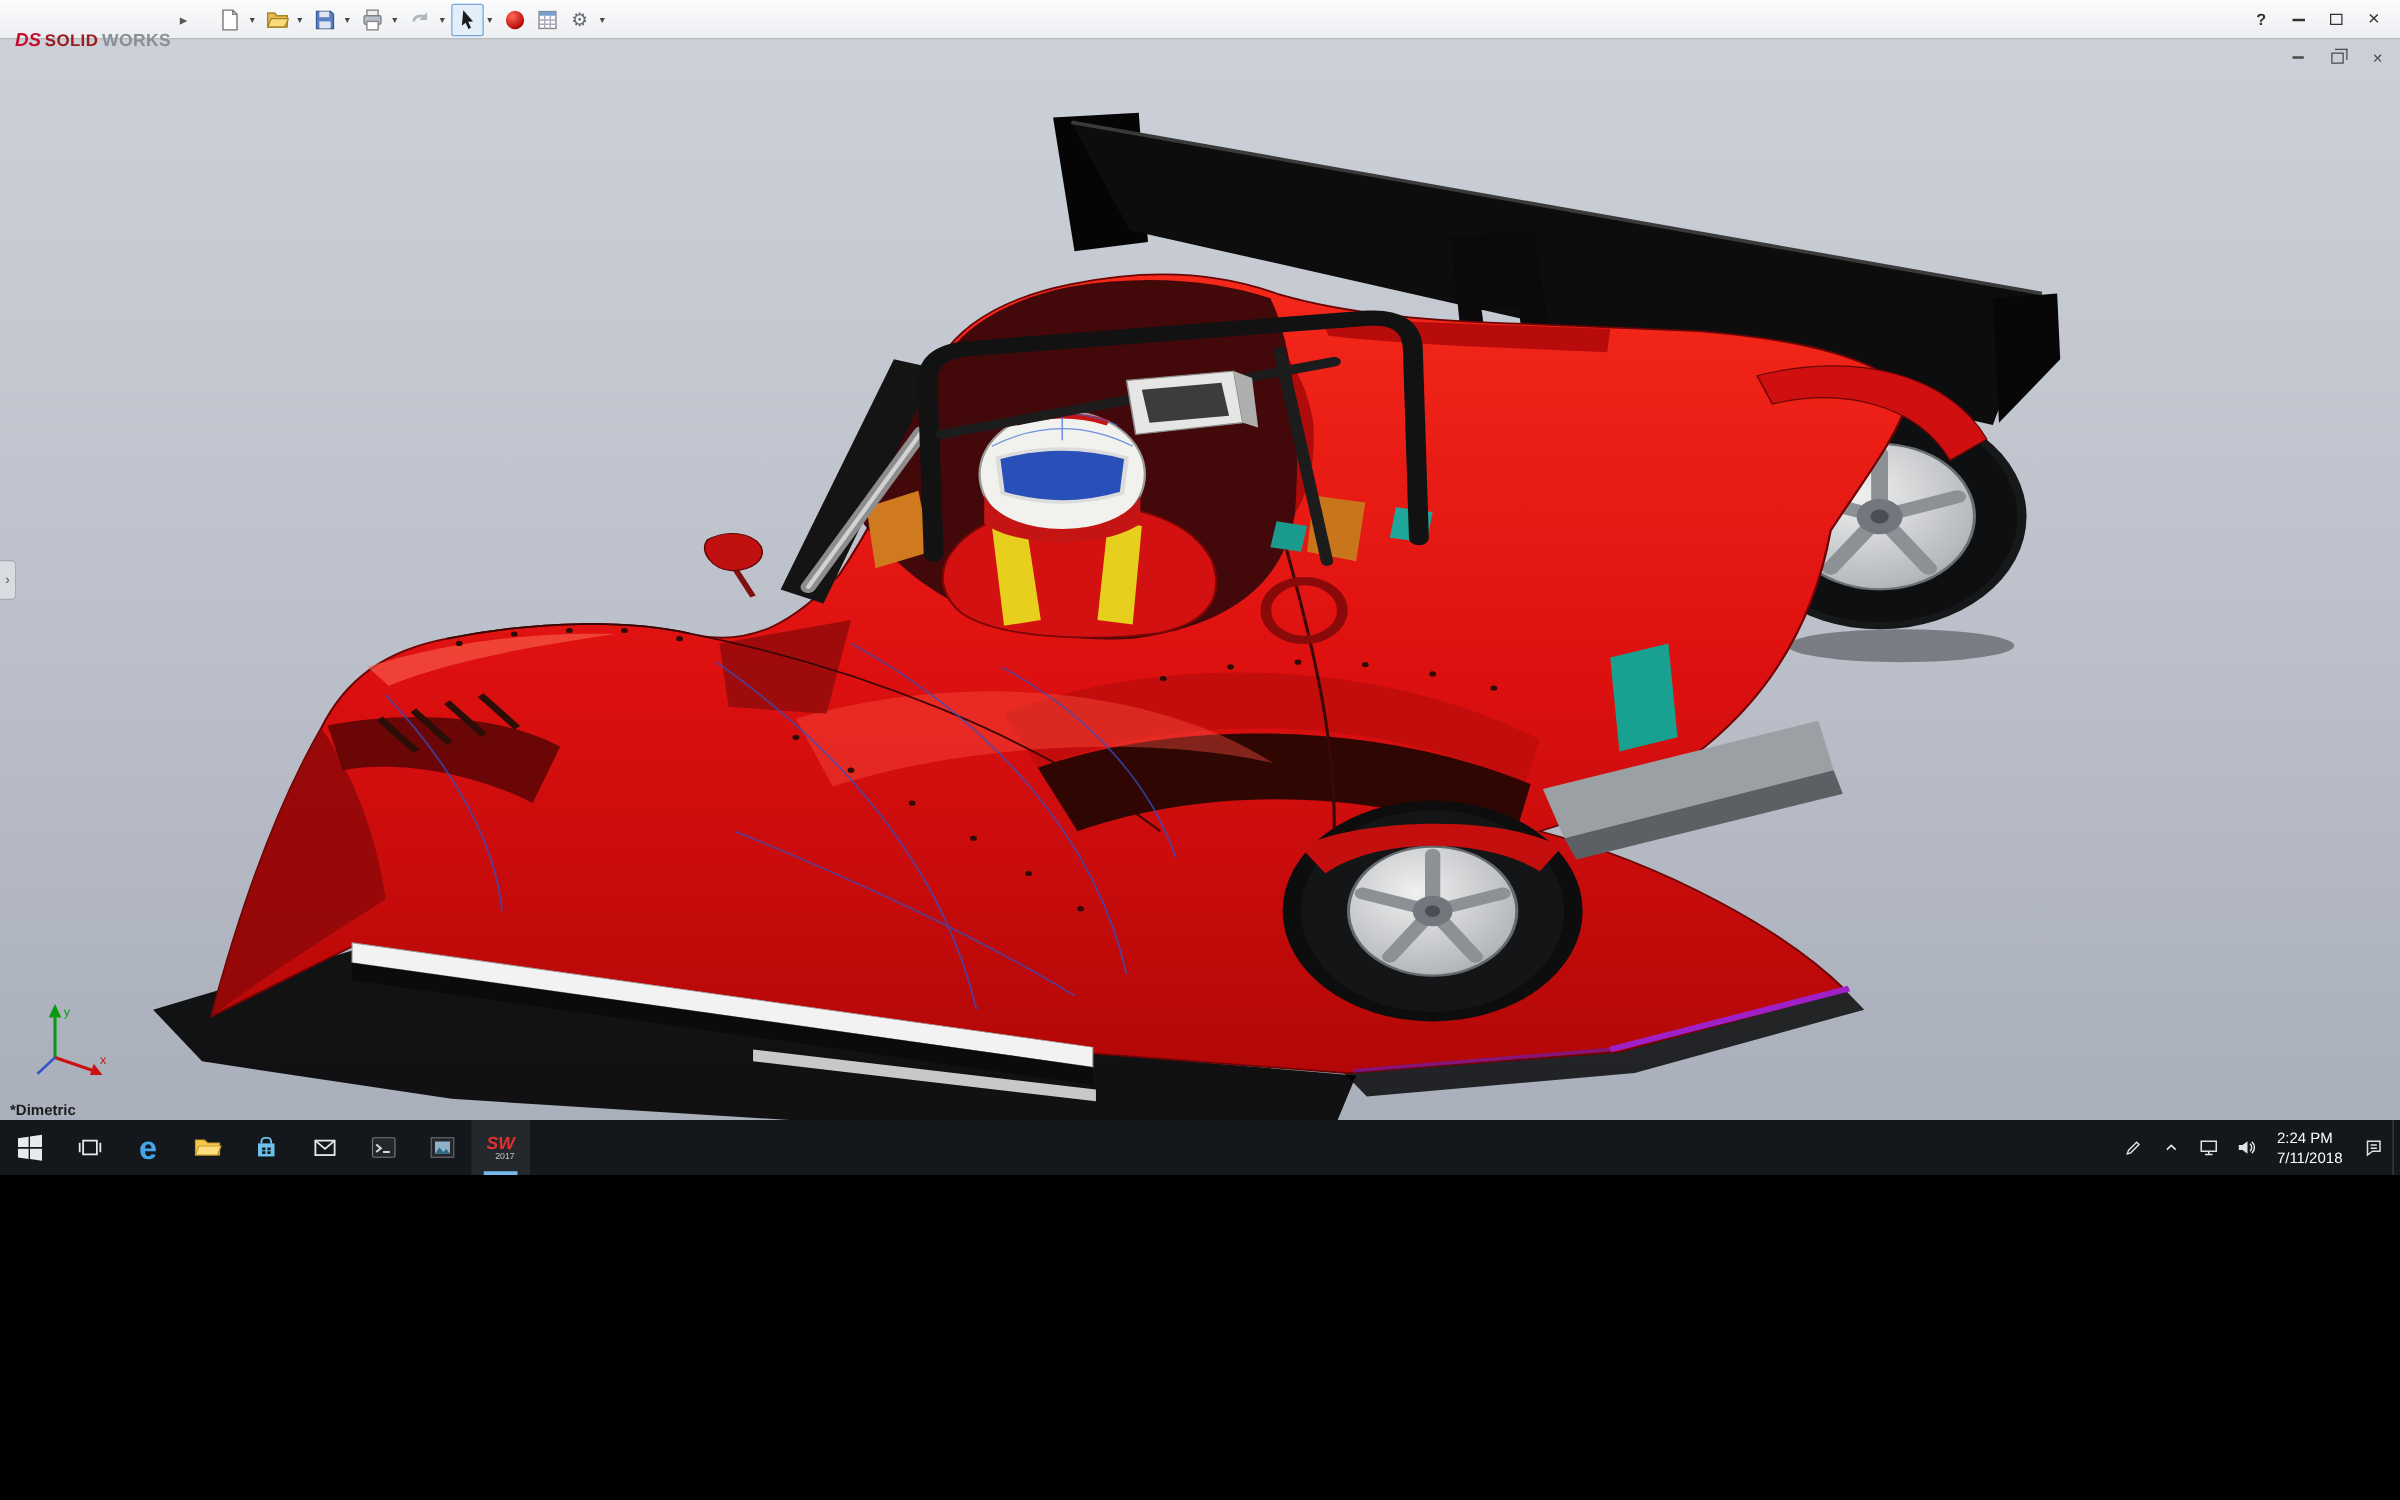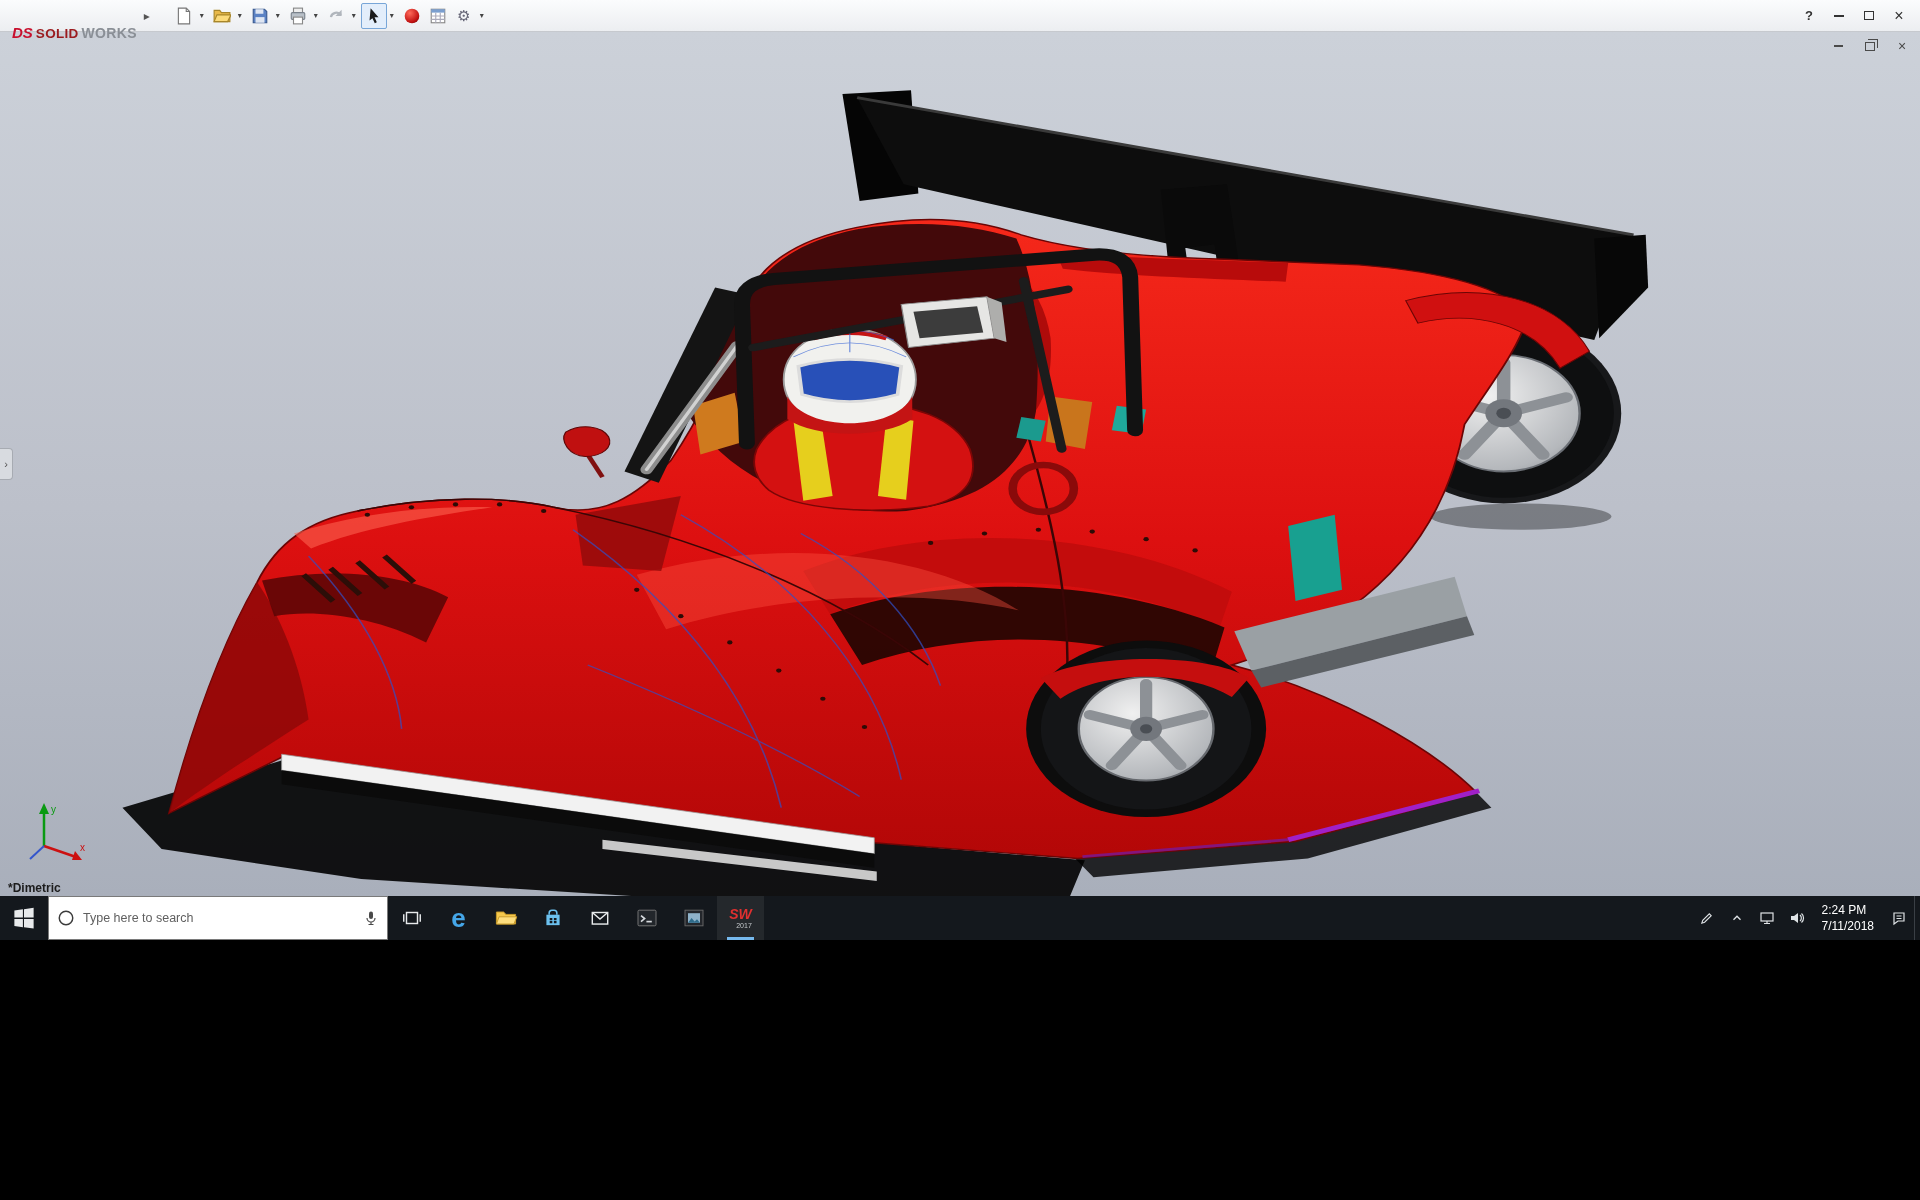--- a/index.html
+++ b/index.html
@@ -370,30 +370,20 @@
     <div class="viewlabel">*Dimetric</div>
   </main>
 
   <footer class="taskbar">
     <button class="tb-btn start">
       <svg width="22" height="22" viewBox="0 0 16 16">
         <path fill="#e8eaec" d="M1 2.6 7.2 1.7v6H1zM8 1.6 15 .6v7.1H8zM1 8.7h6.2v6L1 13.8zM8 8.7h7v7L8 14.7z"></path>
       </svg>
     </button>
 
-    <div class="search">
-      <svg width="18" height="18" viewBox="0 0 20 20">
-        <circle cx="10" cy="10" r="7.5" fill="none" stroke="#3b3b3b" stroke-width="1.6"></circle>
-      </svg>
-      <input type="text" placeholder="Type here to search" style="">
-      <svg width="16" height="16" viewBox="0 0 16 16">
-        <rect x="6" y="1.5" width="4" height="7.5" rx="2" fill="#4a4a4a"></rect>
-        <path d="M4 8a4 4 0 0 0 8 0M8 12v2.5M5.5 14.5h5" stroke="#4a4a4a" fill="none" stroke-width="1.2"></path>
-      </svg>
-    </div>
 
     <button class="tb-btn appbtn">
       <svg width="22" height="22" viewBox="0 0 20 20" fill="none" stroke="#e8eaec" stroke-width="1.3">
         <rect x="5" y="5" width="10" height="10"></rect>
           <path d="M2.5 6.5v7M17.5 6.5v7"></path>
       </svg>
     </button>
 
     <button class="tb-btn appbtn">
       <span class="edge-glyph">e</span>

